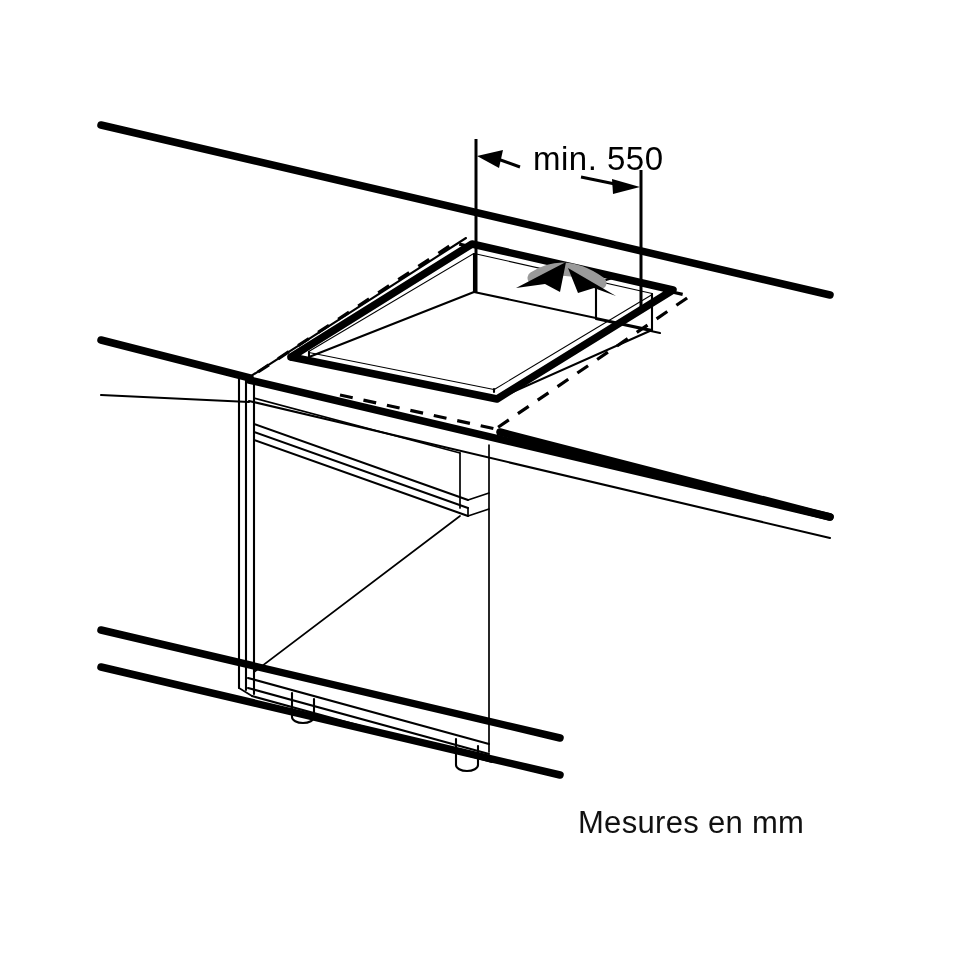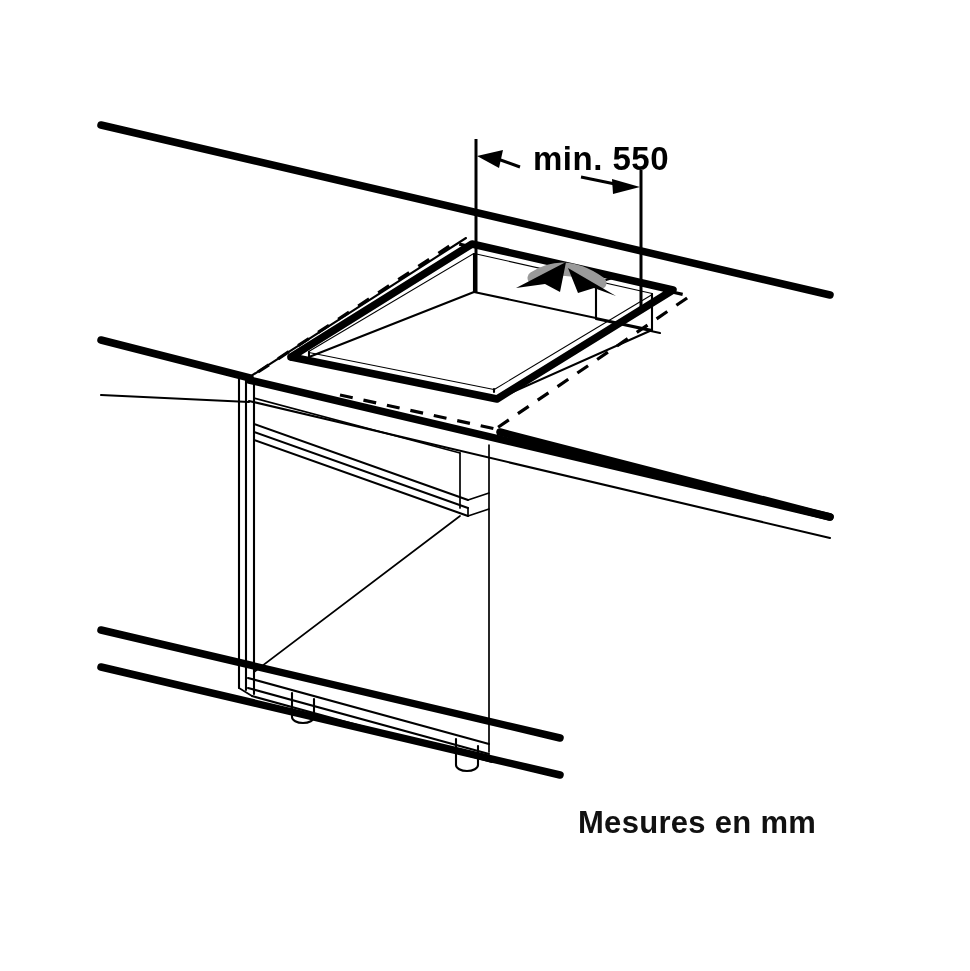--- a/index.html
+++ b/index.html
@@ -13,21 +13,20 @@
     font-family: "Liberation Sans", sans-serif;
     position: relative;
     overflow: hidden;
   }
   #diagram-root {
     position: absolute;
     left: 0;
     top: 0;
     width: 970px;
     height: 971px;
-    font-weight: bold;
   }
   svg#installation-drawing {
     display: block;
     width: 970px;
     height: 971px;
   }
   .dim-text {
     font-family: "Liberation Sans", sans-serif;
     font-size: 33px;
     fill: #000000;

